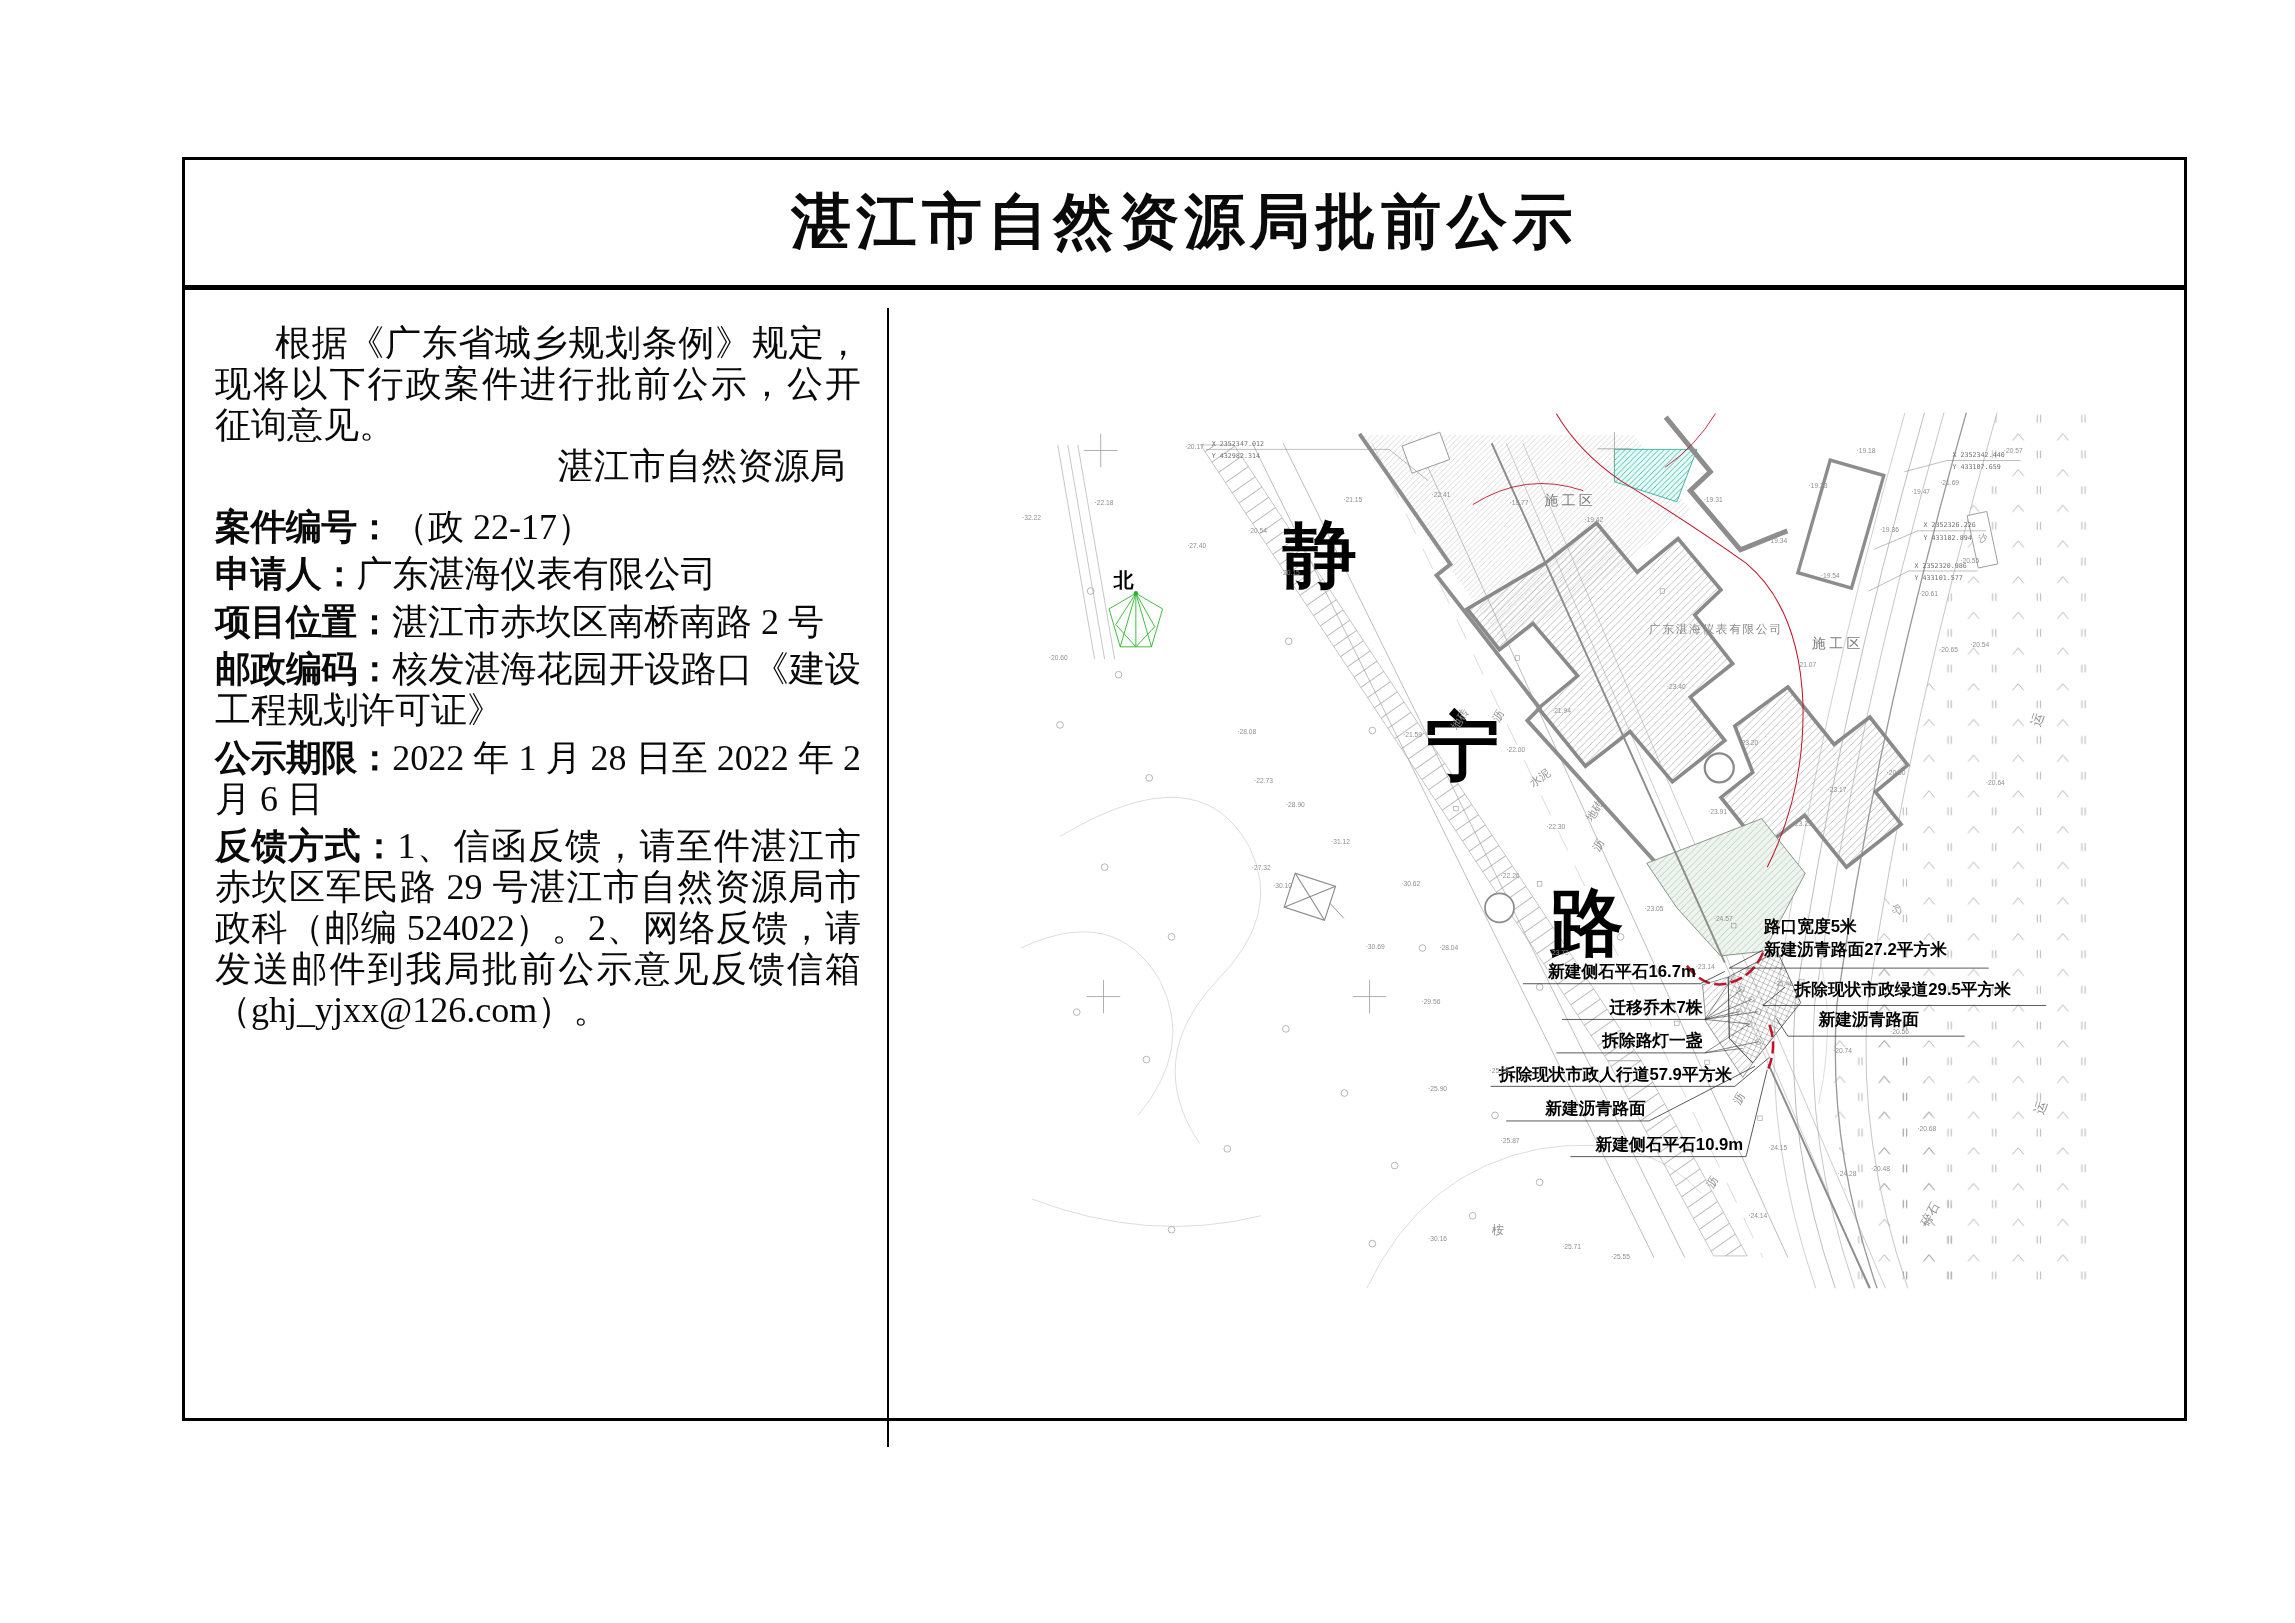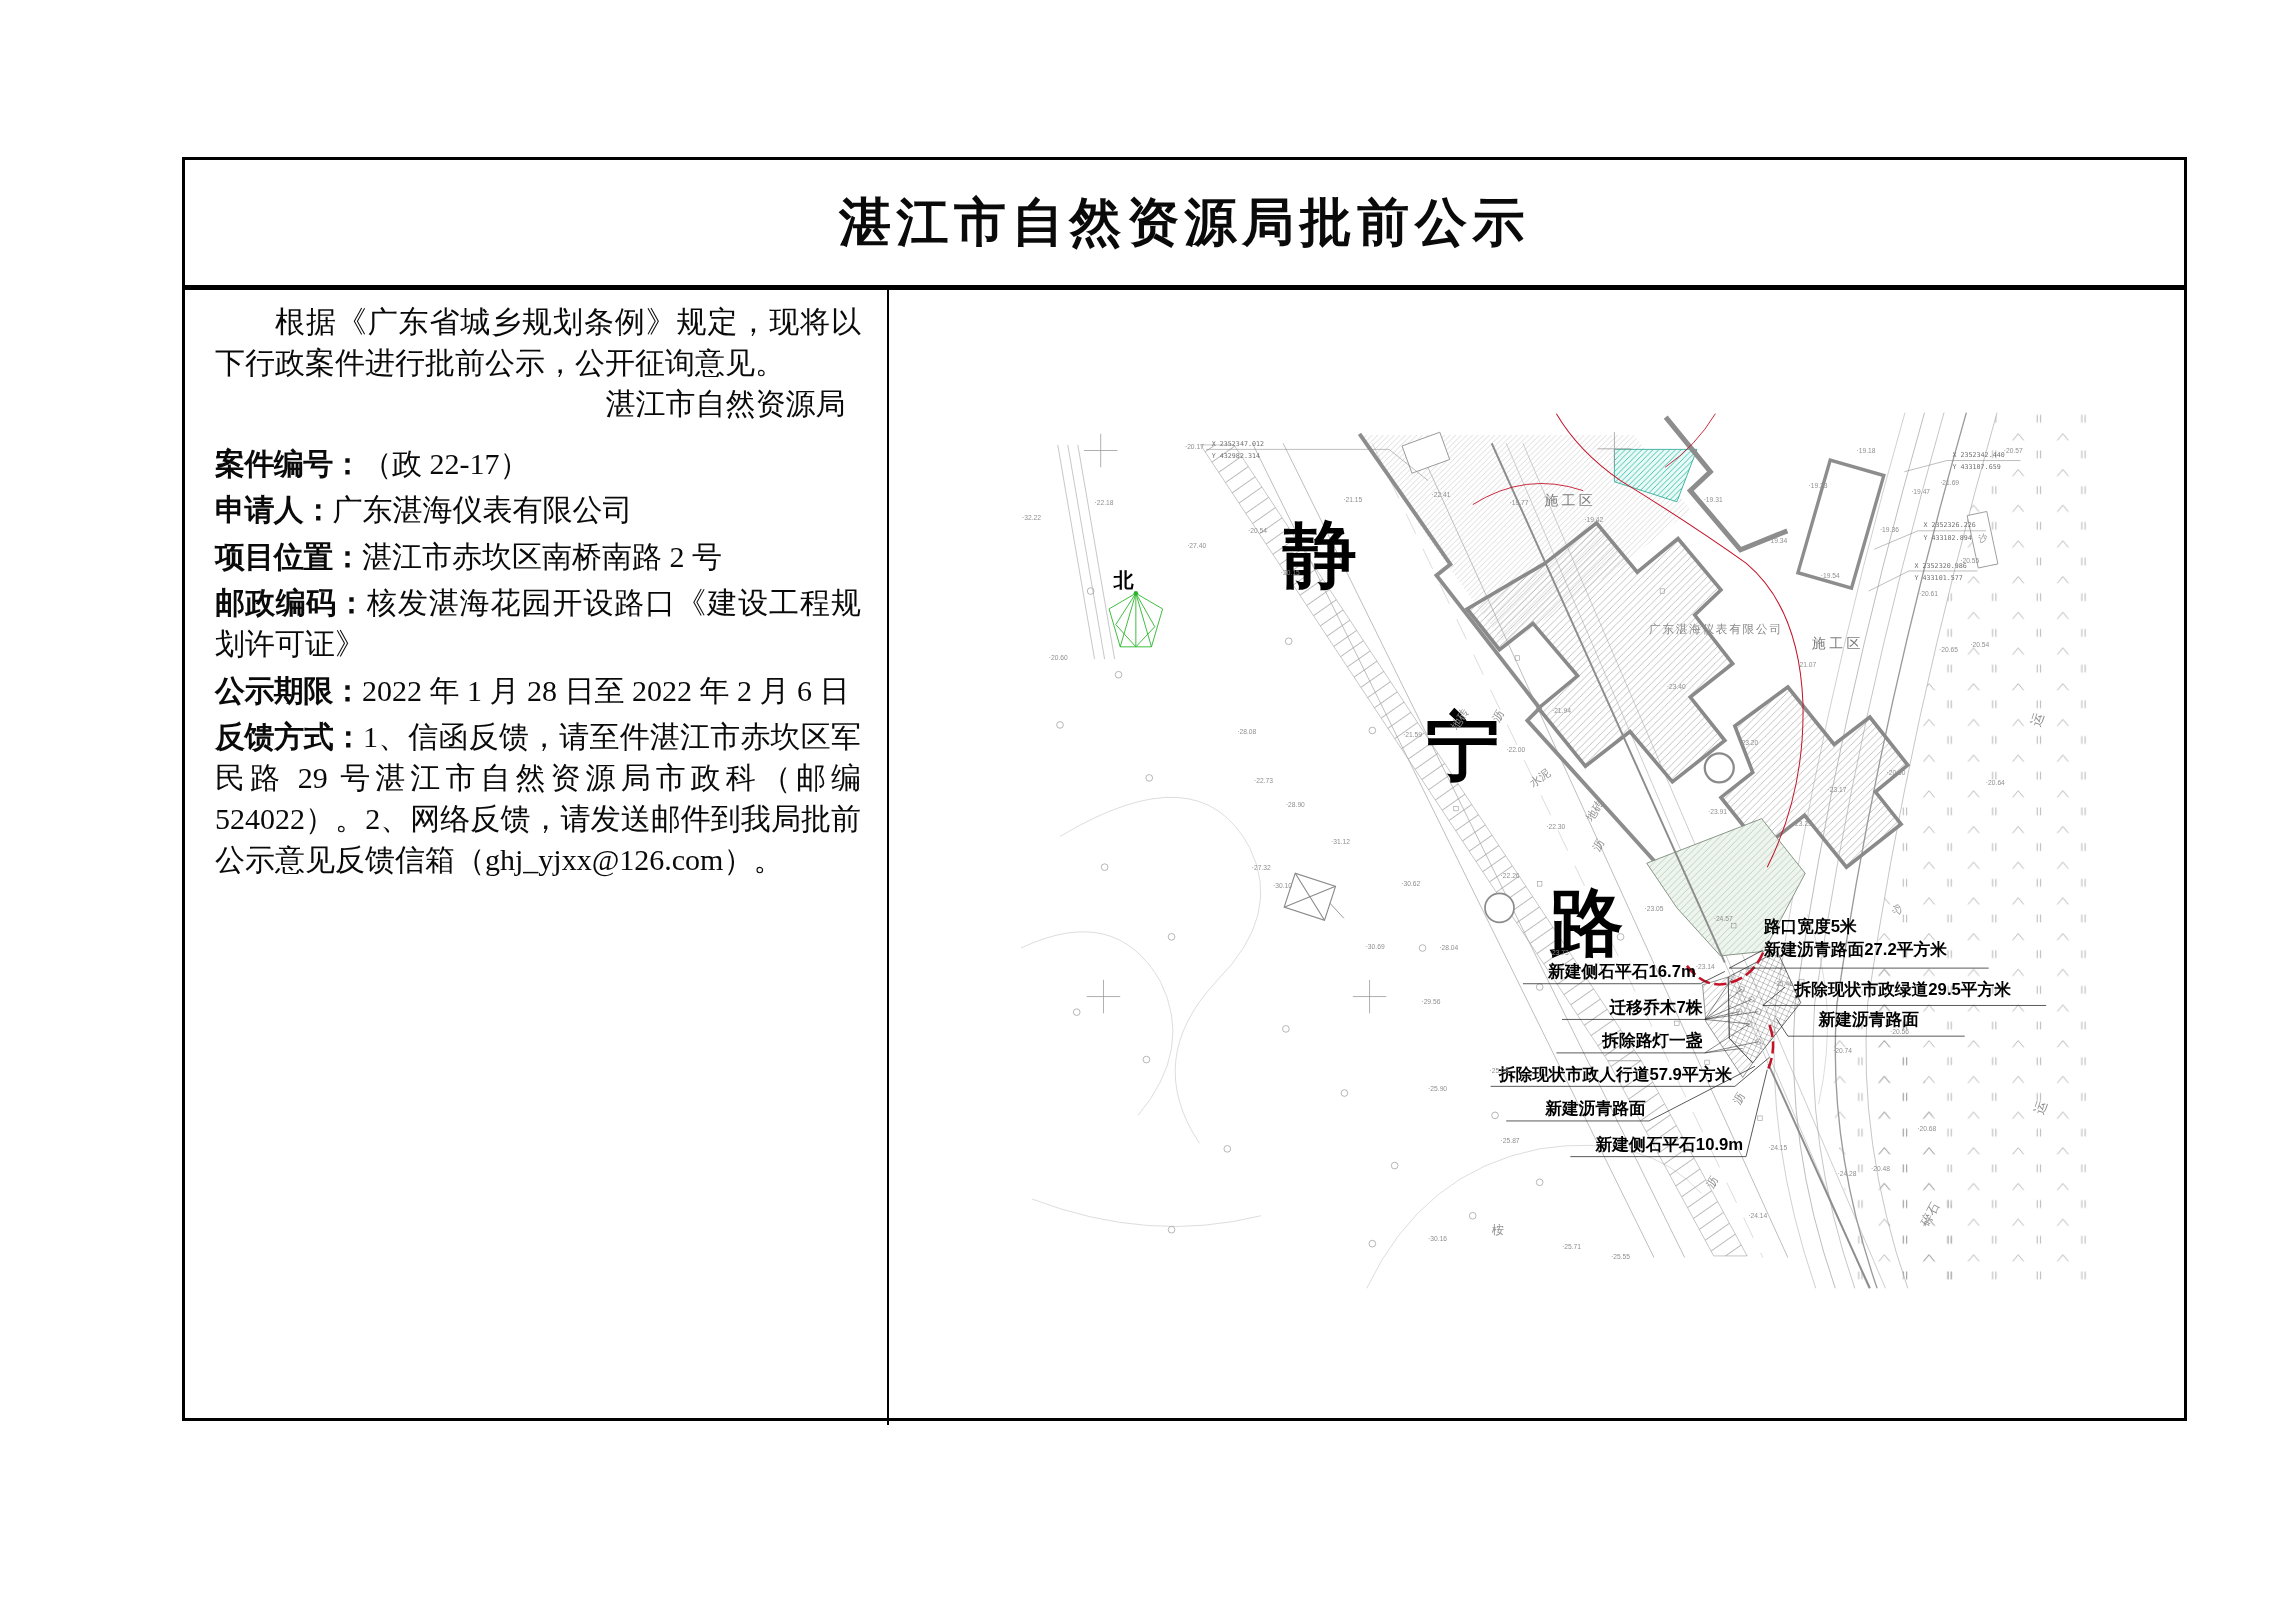--- a/index.html
+++ b/index.html
@@ -1,24 +1,24 @@
 <!DOCTYPE html>
 <html style="font-size:9px"><head>
 <meta charset="utf-8">
 <style>
   html,body{margin:0;padding:0;background:#ffffff;}
   #page{position:relative;width:2295px;height:1623px;background:#fff;overflow:hidden;
         font-family:"Liberation Serif",serif;color:#0a0a0a;}
   #frame{position:absolute;left:182px;top:157px;width:1999px;height:1258px;border:3.9px solid #000;}
   #title-row{position:absolute;left:0;top:0;width:100%;height:125px;border-bottom:5px solid #000;
              display:flex;align-items:center;justify-content:center;}
-  #title-row h1{margin:0;font-family:"Liberation Serif",serif;font-weight:900;font-size:52px;
+  #title-row h1{margin:0;font-family:"Liberation Serif",serif;font-weight:900;font-size:60px;
                 letter-spacing:5.6px;}
-  #left-cell{position:absolute;left:0;top:126px;width:646px;height:1124px;border-right:2.8px solid #000;
-             padding:14.5px 26px 0 30px;box-sizing:content-box;font-size:30px;line-height:41px;
+  #left-cell{position:absolute;left:0;top:148px;width:646px;height:1124px;border-right:2.8px solid #000;
+             padding:14.5px 26px 0 30px;box-sizing:content-box;font-size:36px;line-height:41px;
              text-align:justify;}
   #left-cell p{margin:0;}
   p.intro{text-indent:60px;margin-top:22px;}
   p.right-line{text-align:right;padding-right:15.6px;}
   #fields p.field{margin-top:5.6px;}
   #fields p.field:first-child{margin-top:19px;}
   .flabel{font-family:Liberation Sans, sans-serif;font-weight:700;letter-spacing:-0.6px;}
   #map{position:absolute;left:838px;top:292px;}
   
   text{font-family:"Liberation Sans",sans-serif;fill:#8f8f8f;}

